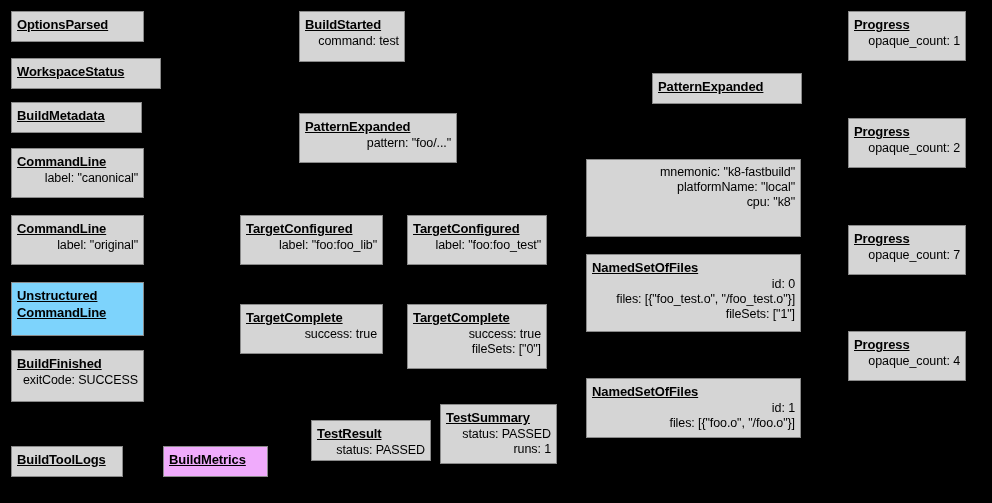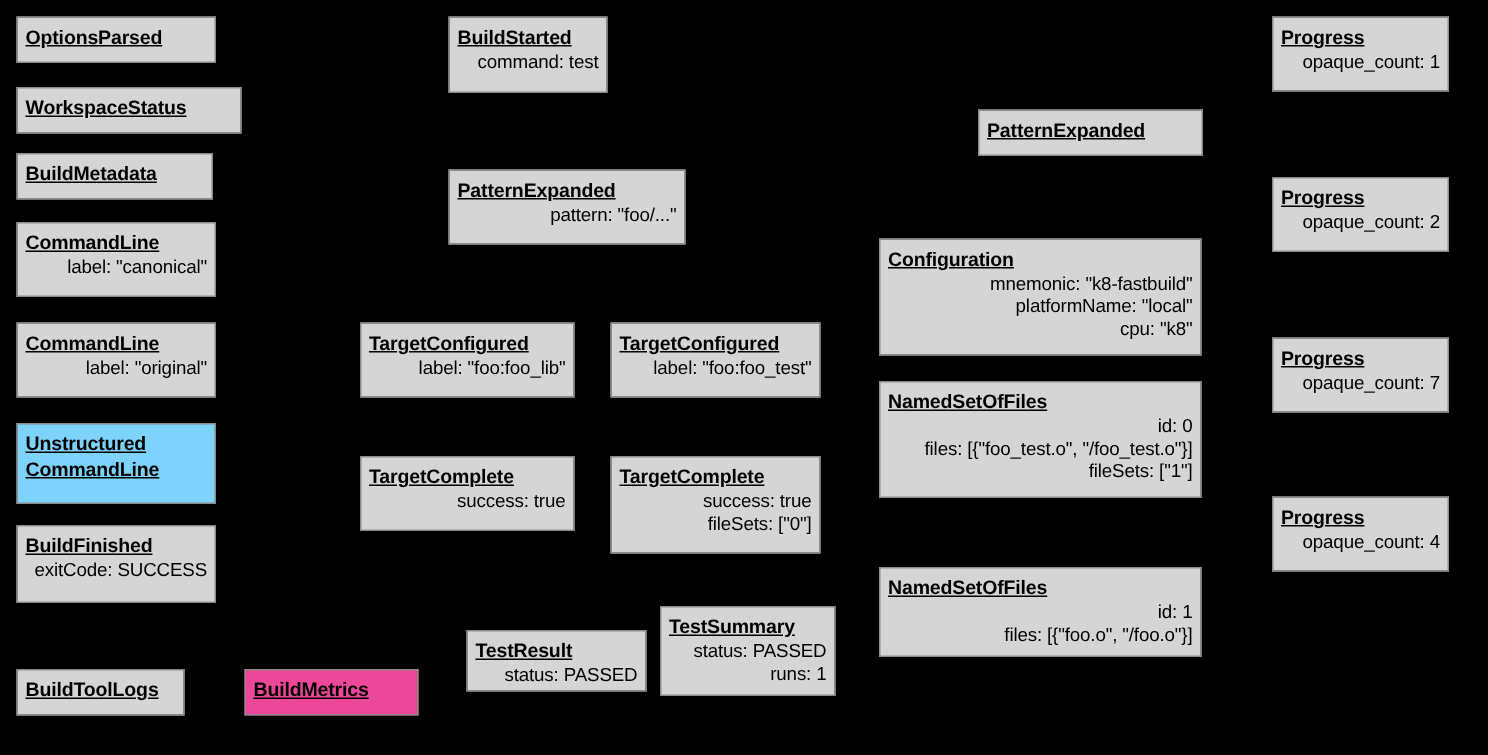--- a/index.html
+++ b/index.html
@@ -91,21 +91,20 @@
         <span class="node-field">opaque_count: 2</span>
       </span>
     </div>
     <div class="node" style="left: 11px; top: 148px; width: 133px; height: 50px; background: rgb(213, 213, 213); border-color: rgb(138, 138, 138);">
       <span class="node-title">CommandLine</span>
       <span class="node-fields">
         <span class="node-field">label: "canonical"</span>
       </span>
     </div>
     <div class="node" style="left: 586px; top: 159px; width: 215px; height: 78px; background: rgb(213, 213, 213); border-color: rgb(138, 138, 138);">
-      <span class="node-title">Configuration</span>
       <span class="node-fields">
         <span class="node-field">mnemonic: "k8-fastbuild"</span>
         <span class="node-field">platformName: "local"</span>
         <span class="node-field">cpu: "k8"</span>
       </span>
     </div>
     <div class="node" style="left: 11px; top: 215px; width: 133px; height: 50px; background: rgb(213, 213, 213); border-color: rgb(138, 138, 138);">
       <span class="node-title">CommandLine</span>
       <span class="node-fields">
         <span class="node-field">label: "original"</span>
@@ -181,16 +180,16 @@
     </div>
     <div class="node" style="left: 311px; top: 420px; width: 120px; height: 41px; background: rgb(213, 213, 213); border-color: rgb(138, 138, 138);">
       <span class="node-title">TestResult</span>
       <span class="node-fields">
         <span class="node-field">status: PASSED</span>
       </span>
     </div>
     <div class="node" style="left: 11px; top: 446px; width: 112px; height: 31px; background: rgb(213, 213, 213); border-color: rgb(138, 138, 138);">
       <span class="node-title">BuildToolLogs</span>
     </div>
-    <div class="node" style="left: 163px; top: 446px; width: 116px; height: 31px; background: #ec4899; border-color: rgb(138, 138, 138);">
+    <div class="node" style="left: 163px; top: 446px; width: 105px; height: 31px; background: #f0abfc; border-color: rgb(138, 138, 138);">
       <span class="node-title">BuildMetrics</span>
     </div>
   </div>
 
 </body></html>

